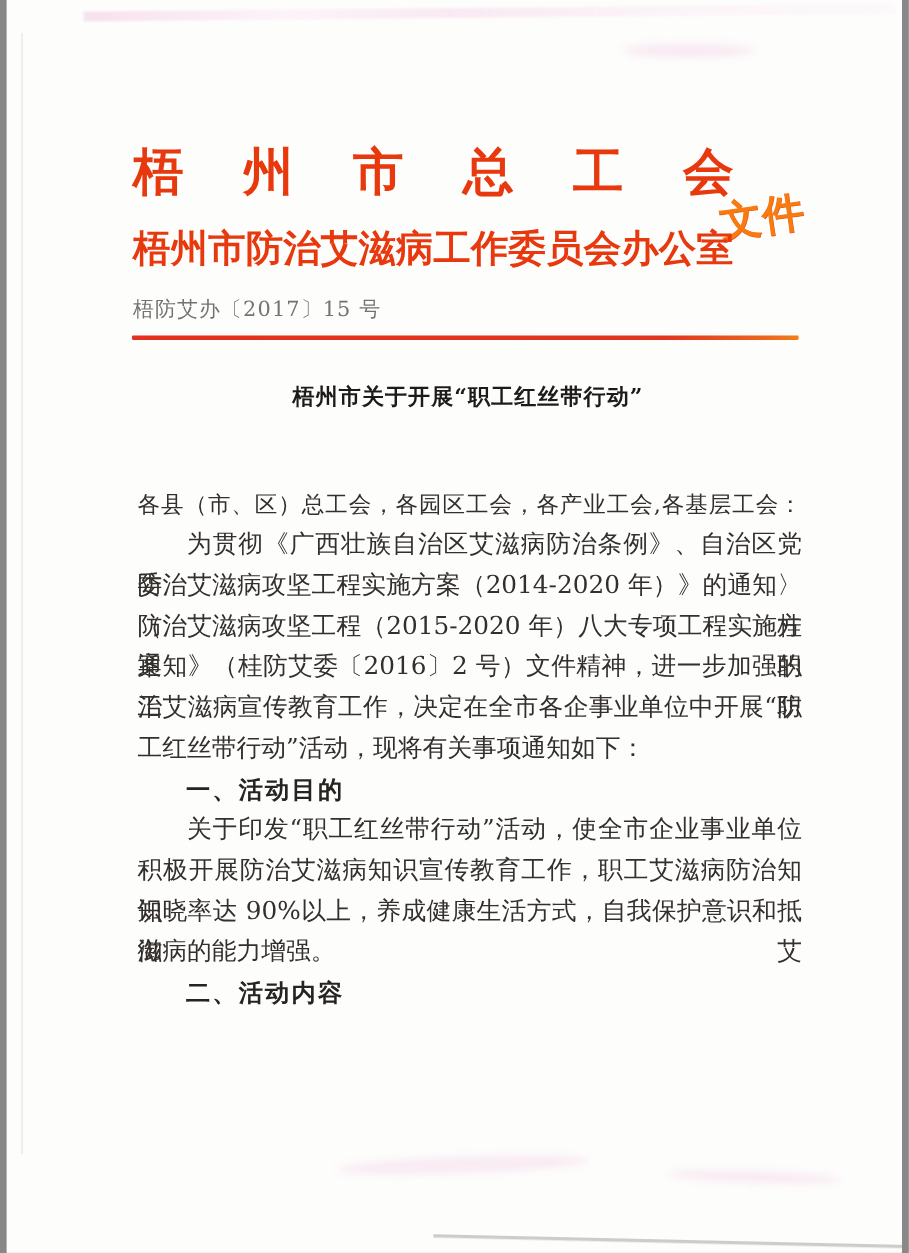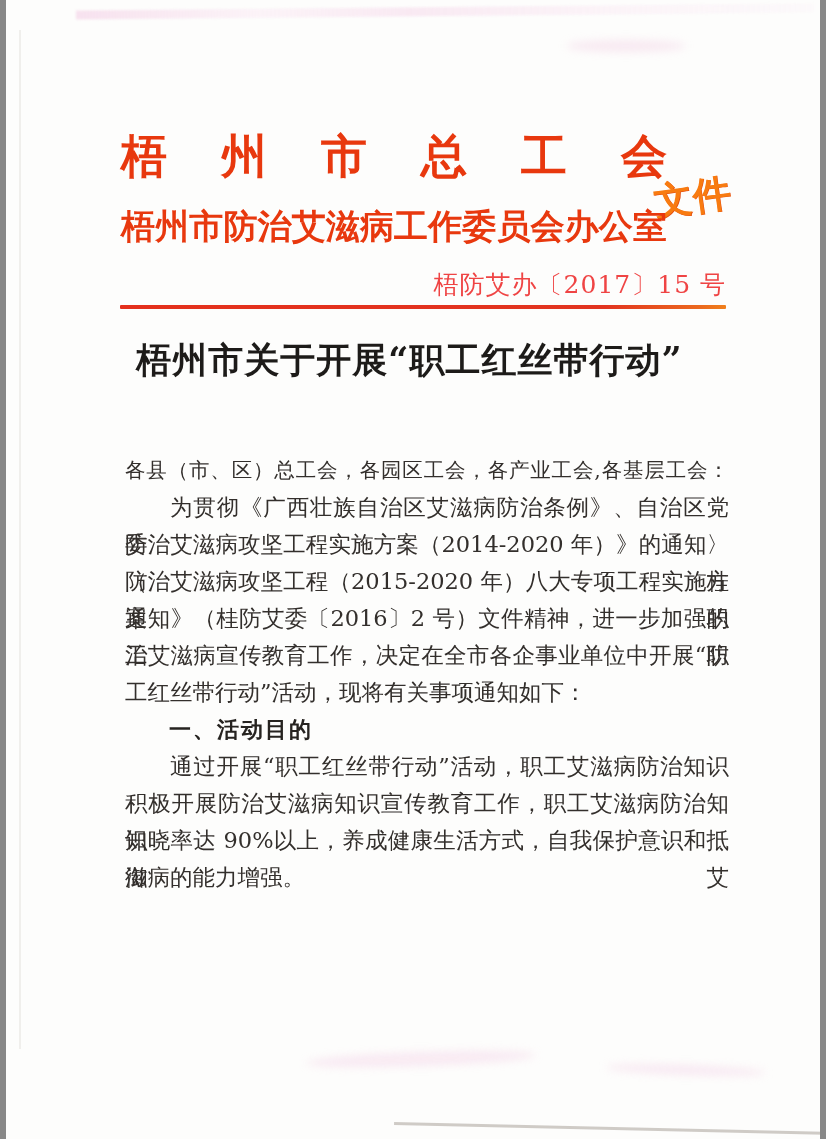--- a/index.html
+++ b/index.html
@@ -76,46 +76,46 @@
     font-size: 38px;
     font-weight: bold;
     color: #f87b10;
     transform: rotate(-8deg);
     text-shadow: 0.5px 0.5px 0 #e34a10;
     letter-spacing: 1px;
   }
   .doc-number {
     position: absolute;
     left: 115px; top: 268px; width: 605px;
-    text-align: right;
-    font-size: 25px;
-    color: #ef4444;
+    text-align: left;
+    font-size: 19px;
+    color: #737373;
     letter-spacing: 1px;
   }
   .red-line {
     position: absolute;
     left: 114px; top: 305px; width: 606px; height: 4px;
     background: linear-gradient(90deg, #e4301c, #e23420 80%, #ec6a1e 96%, #f0801c);
     border-radius: 1px;
   }
   
   .doc-title {
     position: absolute;
-    left: 101px; top: 340px; width: 605px;
+    left: 117px; top: 340px; width: 605px;
     text-align: center;
     font-weight: bold;
     color: #1d1b19;
-    font-size: 35px;
+    font-size: 20px;
     line-height: 40px;
     letter-spacing: 1px;
   }
   
   .body-text {
     position: absolute;
-    left: 119px; top: 452px; width: 604px;
+    left: 119px; top: 440px; width: 604px;
     font-size: 22.5px;
     color: #332f2c;
   }
   .l {
     height: 37px;
     line-height: 37px;
     white-space: nowrap;
     overflow: visible;
   }
   .j {
@@ -158,19 +158,20 @@
 
   <div class="body-text">
     <div class="l j fs-s">各县（市、区）总工会，各园区工会，各产业工会,各基层工会：</div>
     <div class="l j ind">为贯彻《广西壮族自治区艾滋病防治条例》、自治区党委</div>
     <div class="l j">防治艾滋病攻坚工程实施方案（2014-2020 年）》的通知〉（桂</div>
     <div class="l j">防治艾滋病攻坚工程（2015-2020 年）八大专项工程实施方案的</div>
     <div class="l j">通知》（桂防艾委〔2016〕2 号）文件精神，进一步加强职工防</div>
     <div class="l j">治艾滋病宣传教育工作，决定在全市各企事业单位中开展“职</div>
     <div class="l">工红丝带行动”活动，现将有关事项通知如下：</div>
     <div class="l h">一、活动目的</div>
-    <div class="l j ind">通过开展“职工红丝带行动”活动，职工艾滋病防治知识</div>
+    <div class="l j ind">关于印发“职工红丝带行动”活动，使全市企业事业单位</div>
     <div class="l j">积极开展防治艾滋病知识宣传教育工作，职工艾滋病防治知识</div>
     <div class="l j">知晓率达 90%以上，养成健康生活方式，自我保护意识和抵御艾</div>
     <div class="l">滋病的能力增强。</div>
+    <div class="l h">二、活动内容</div>
   </div>
 
 </div>
 
 </body></html>

